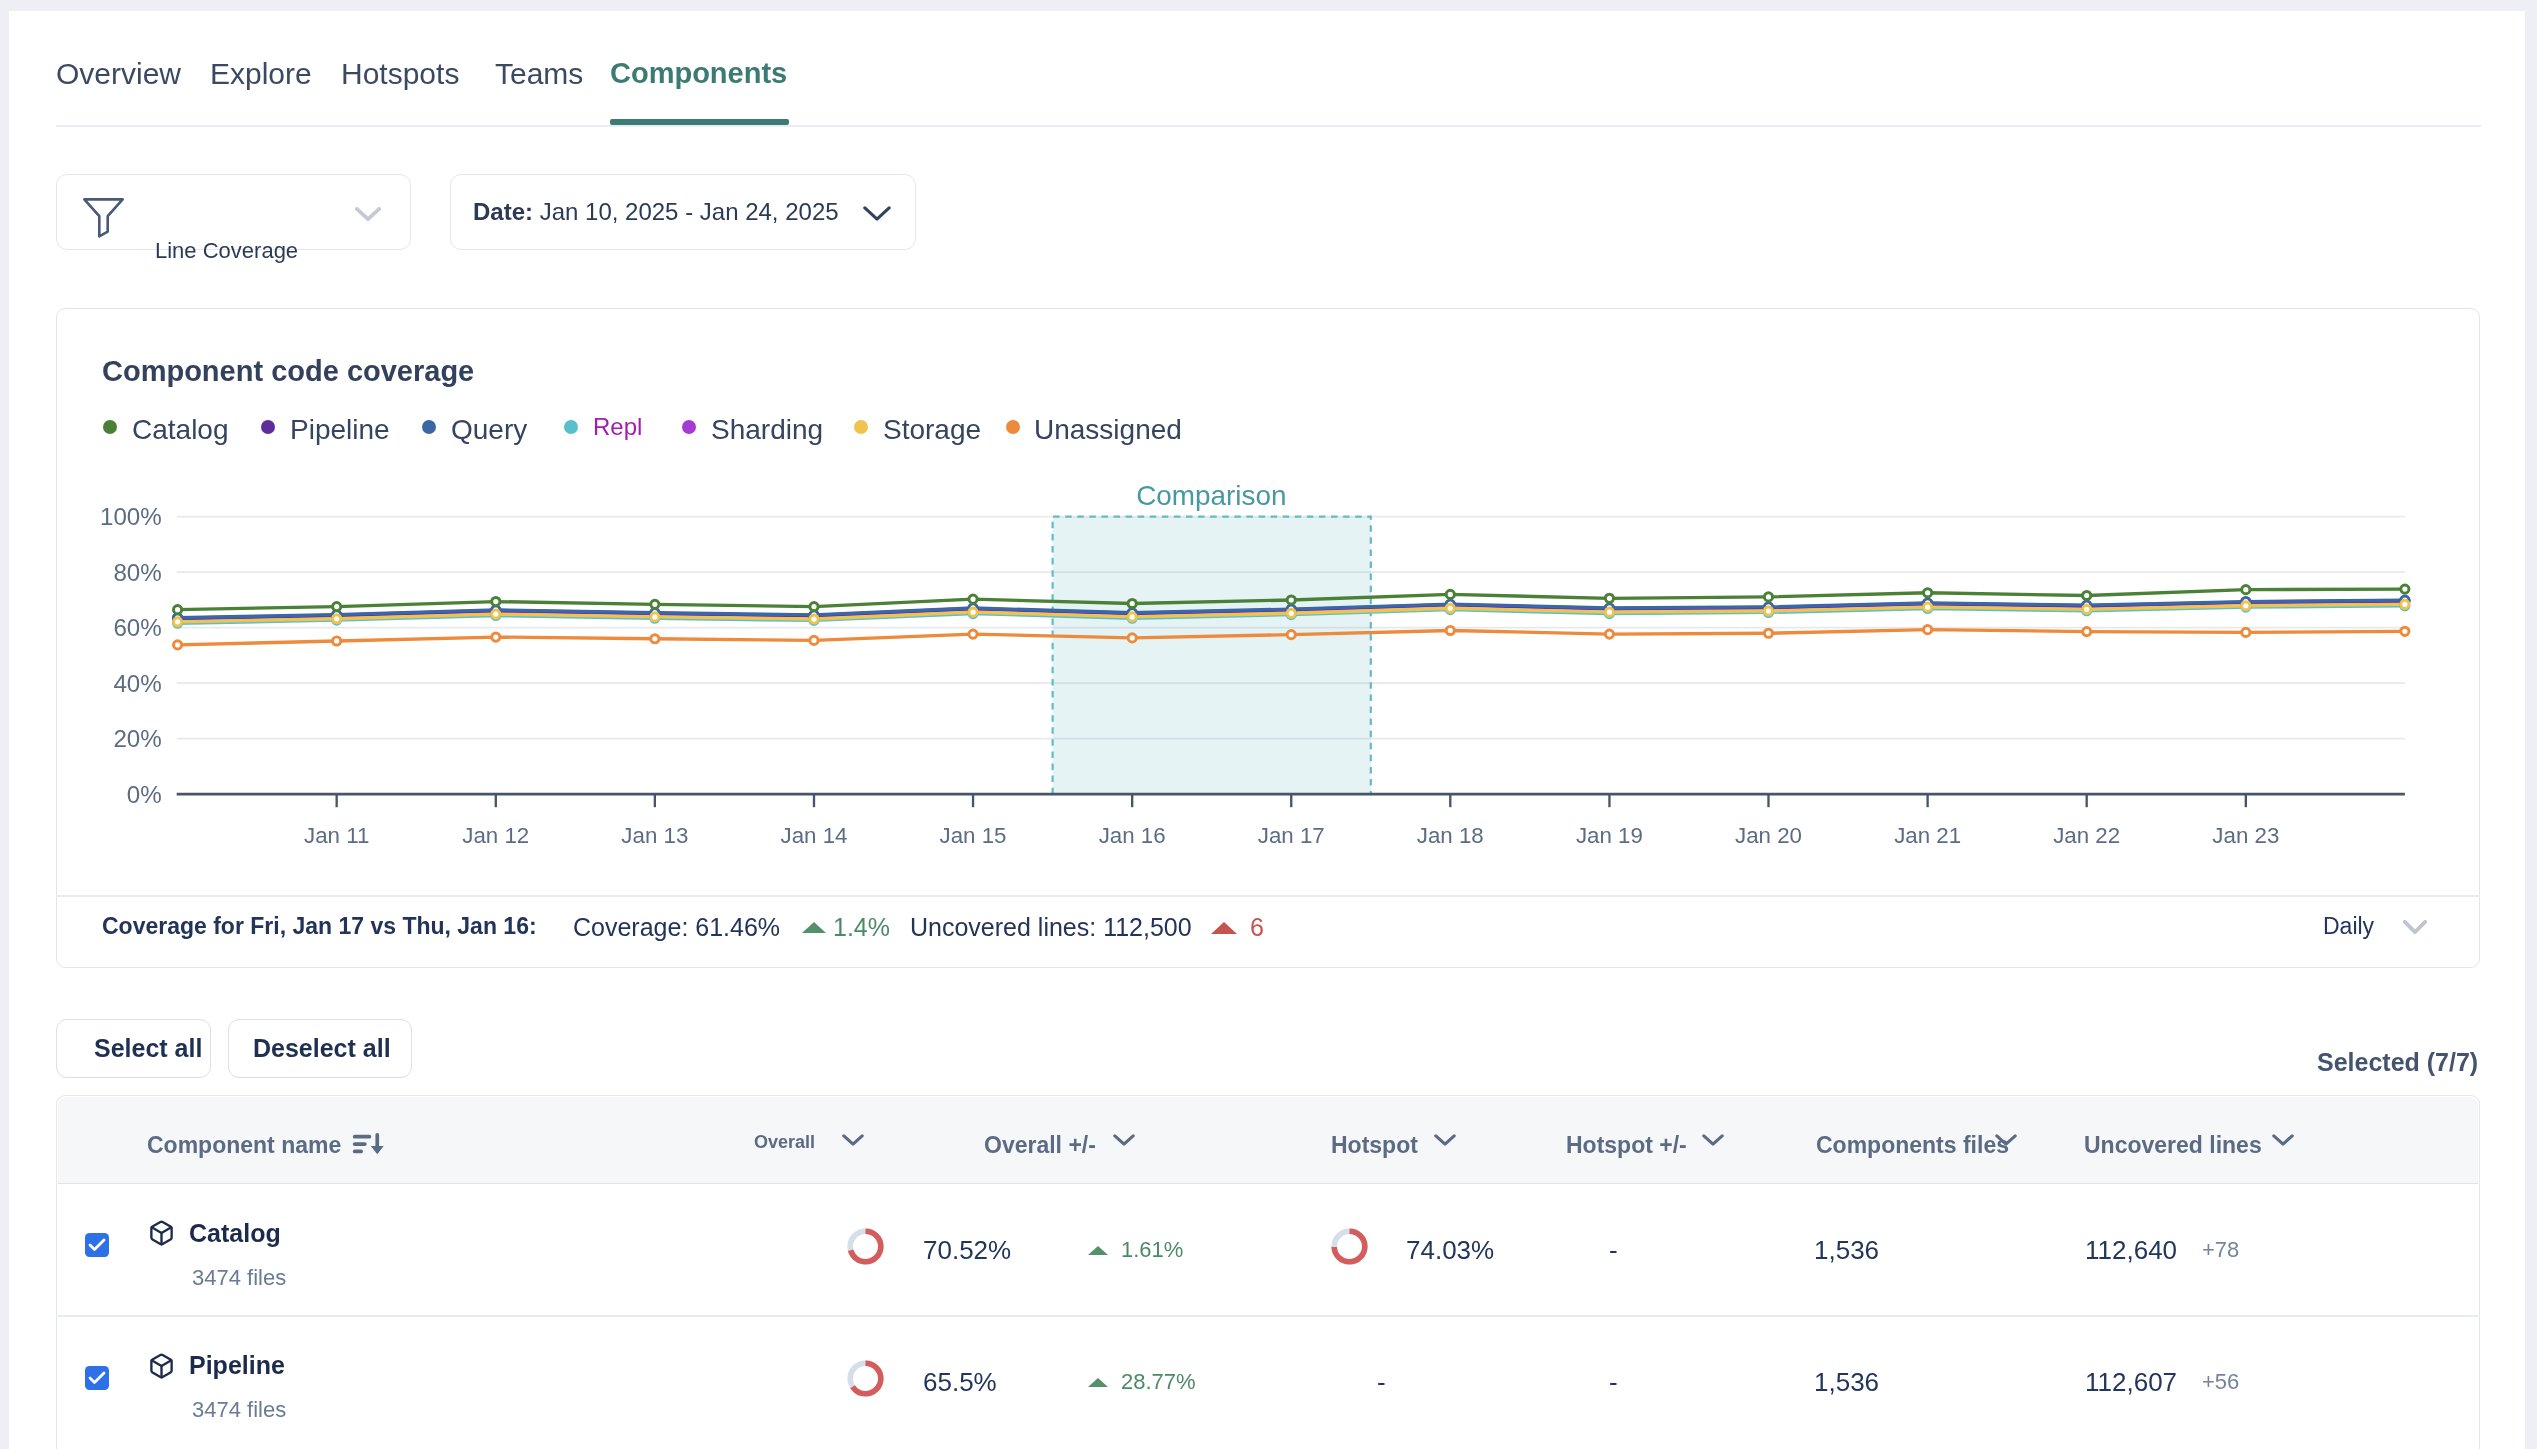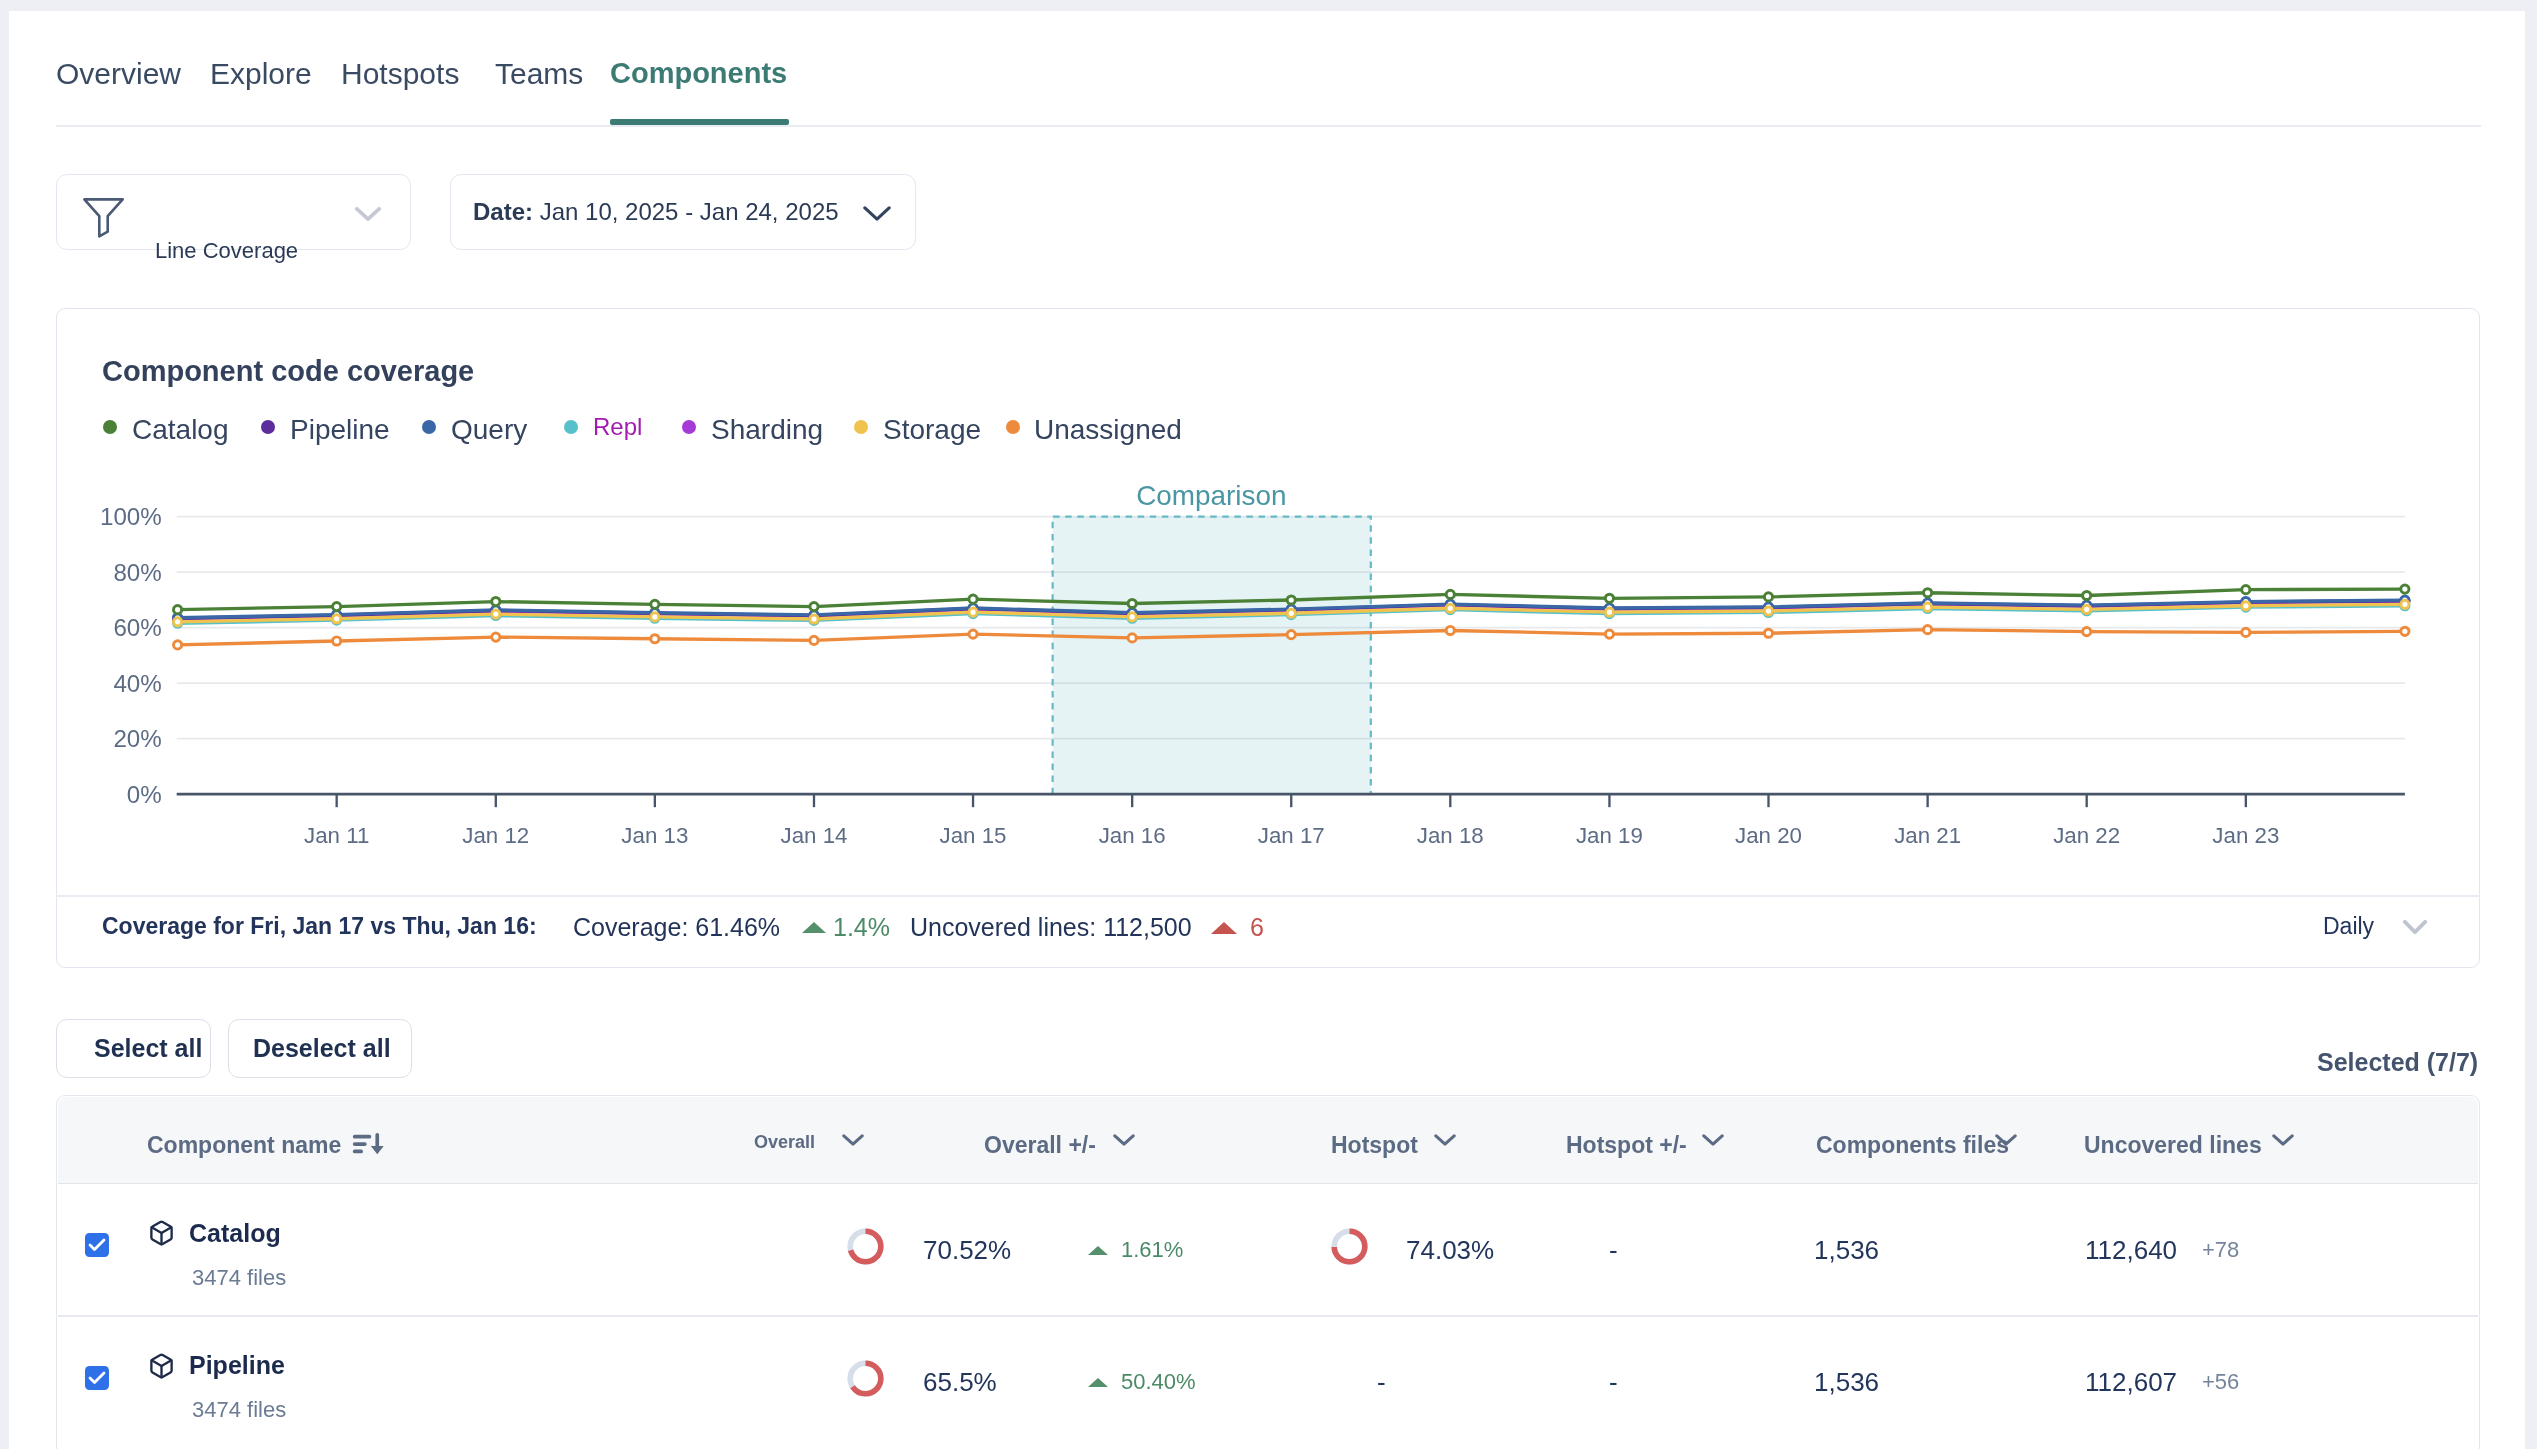--- a/index.html
+++ b/index.html
@@ -333,18 +333,18 @@
 <div class="t" style="left:189px;top:1351px;font-size:25px;color:#1c2b4d;font-weight:700;">Pipeline</div>
 <div class="t" style="left:192px;top:1397px;font-size:22px;color:#6b7b94;font-weight:400;">3474 files</div>
 <div class="abs" style="left:846px;top:1359px;">
     <svg width="39" height="39" viewBox="0 0 42 42">
       <circle cx="21" cy="21" r="16.5" fill="none" stroke="#d6dee9" stroke-width="6"></circle>
       <circle cx="21" cy="21" r="16.5" fill="none" stroke="#d45c5c" stroke-width="6" stroke-dasharray="67.9 103.7" transform="rotate(-90 21 21)"></circle>
     </svg>
   </div>
 <div class="t" style="left:923px;top:1367px;font-size:26px;color:#22365c;font-weight:400;">65.5%</div>
 <div style="position:absolute;left:1088px;top:1378px;width:0;height:0;border-left:10.2px solid transparent;border-right:10.2px solid transparent;border-bottom:9.3px solid #54906c;"></div>
-<div class="t" style="left:1121px;top:1369px;font-size:22px;color:#4b8a66;font-weight:400;">50.40%</div>
+<div class="t" style="left:1121px;top:1369px;font-size:22px;color:#4b8a66;font-weight:400;">28.77%</div>
 <div class="t" style="left:1377px;top:1367px;font-size:26px;color:#22365c;font-weight:400;">-</div>
 <div class="t" style="left:1609px;top:1367px;font-size:26px;color:#22365c;font-weight:400;">-</div>
 <div class="t" style="left:1814px;top:1367px;font-size:26px;color:#22365c;font-weight:400;">1,536</div>
 <div class="t" style="left:2085px;top:1367px;font-size:26px;color:#22365c;font-weight:400;">112,607</div>
 <div class="t" style="left:2202px;top:1369px;font-size:22px;color:#75849c;font-weight:400;">+56</div>
 
 </body></html>

